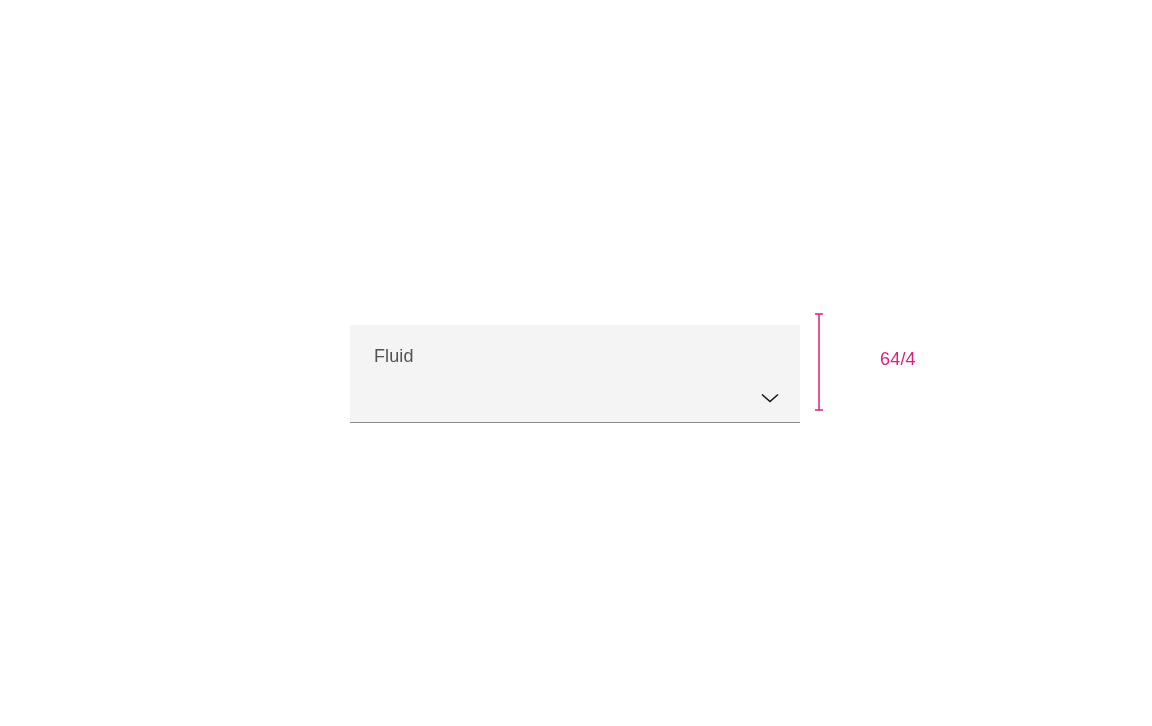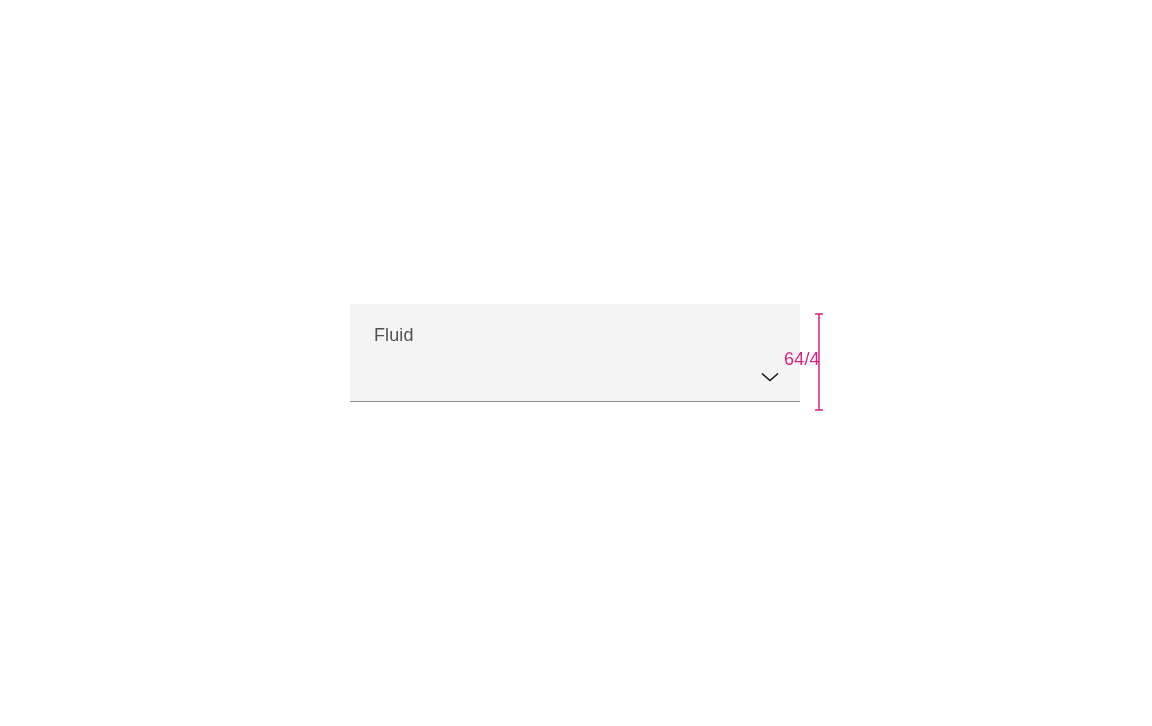--- a/index.html
+++ b/index.html
@@ -17,21 +17,21 @@
     .canvas {
       position: absolute;
       left: 0;
       top: 0;
       width: 1152px;
       height: 726px;
     }
     .dropdown {
       position: absolute;
       left: 350px;
-      top: 304px;
+      top: 325px;
       width: 450px;
       height: 98px;
       background: #f4f4f4;
       border-bottom: 1px solid #8d8d8d;
       display: flex;
       flex-direction: column;
       justify-content: space-between;
       padding: 20px 24px 16px 24px;
       cursor: pointer;
     }
@@ -65,21 +65,21 @@
       width: 8px;
       height: 98px;
     }
     .height-bracket svg {
       stroke: #da1e82;
       stroke-width: 1.5;
       fill: none;
     }
     .height-label {
       position: absolute;
-      left: 784px;
+      left: 880px;
       top: 350px;
       font-size: 18px;
       color: #da1e82;
       line-height: 1;
       letter-spacing: 0.2px;
     }
   </style>
 </head>
 <body>
 

